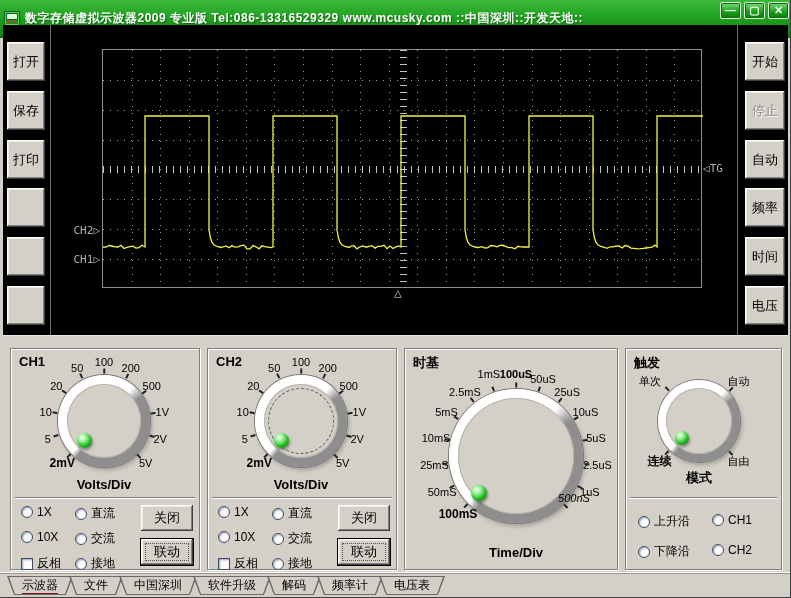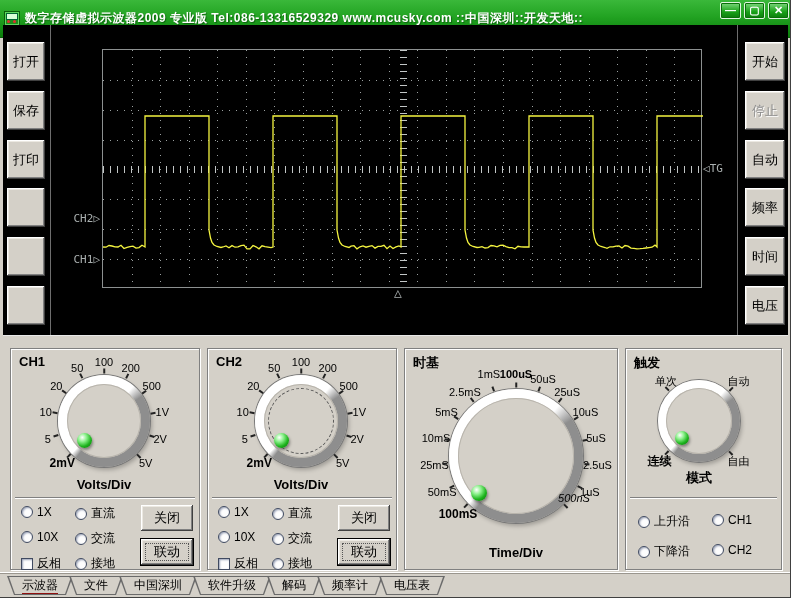--- a/index.html
+++ b/index.html
@@ -146,21 +146,21 @@
         <div class="gline-v" style="left: 514.286px;"></div>
         <div class="gline-v" style="left: 542.857px;"></div>
         <div class="gline-v" style="left: 571.429px;"></div>
         <div class="tickrow" style="top: 116px;"></div>
         <div class="tickcol" style="left: 297px;"></div>
         <svg width="600" height="239" class="wave-svg">
           <polyline fill="none" stroke="#f5f540" stroke-width="1.3" points="0.0,197.0 3.0,197.2 6.0,195.5 9.0,196.0 12.0,196.8 15.0,197.0 18.0,195.3 21.0,198.5 24.0,197.4 27.0,196.6 30.0,196.1 33.0,198.1 36.0,197.6 39.0,195.3 42.0,197.0 42.0,66.0 106.0,66.0 106.0,180.0 107.5,188.0 109.0,192.5 111.0,195.0 114.0,196.5 118.0,197.5 120.0,197.0 123.0,195.9 126.0,197.7 129.0,195.6 132.0,197.2 135.0,196.9 138.0,195.7 141.0,195.2 144.0,198.8 147.0,198.9 150.0,195.5 153.0,196.8 156.0,198.8 159.0,195.8 162.0,196.7 165.0,197.2 168.0,197.7 170.0,197.0 170.0,66.0 234.0,66.0 234.0,180.0 235.5,188.0 237.0,192.5 239.0,195.0 242.0,196.5 246.0,197.5 248.0,196.1 251.0,195.7 254.0,198.9 257.0,196.8 260.0,195.9 263.0,197.2 266.0,196.3 269.0,195.6 272.0,198.1 275.0,196.4 278.0,196.4 281.0,195.3 284.0,198.7 287.0,196.0 290.0,198.5 293.0,196.9 296.0,195.9 298.0,197.0 298.0,66.0 362.0,66.0 362.0,180.0 363.5,188.0 365.0,192.5 367.0,195.0 370.0,196.5 374.0,197.5 376.0,197.4 379.0,196.6 382.0,198.0 385.0,197.6 388.0,195.5 391.0,195.9 394.0,196.8 397.0,195.4 400.0,195.2 403.0,196.6 406.0,197.7 409.0,197.6 412.0,198.8 415.0,196.3 418.0,196.8 421.0,197.0 424.0,196.8 426.0,197.0 426.0,66.0 490.0,66.0 490.0,180.0 491.5,188.0 493.0,192.5 495.0,195.0 498.0,196.5 502.0,197.5 504.0,198.4 507.0,196.8 510.0,196.8 513.0,196.1 516.0,195.9 519.0,198.0 522.0,195.5 525.0,196.1 528.0,198.1 531.0,198.4 534.0,198.9 537.0,198.7 540.0,198.4 543.0,198.0 546.0,197.6 549.0,197.2 552.0,195.1 554.0,197.0 554.0,66.0 600.0,66.0"></polyline>
         </svg>
       </div>
 
-    <div class="marker" style="left:60px;top:188px;width:37px;text-align:right;"><span>CH2</span>▷</div>
+    <div class="marker" style="left:60px;top:200px;width:37px;text-align:right;"><span>CH2</span>▷</div>
     <div class="marker" style="left:60px;top:229px;width:37px;text-align:right;"><span>CH1</span>▷</div>
     <div class="marker" style="left:700px;top:138px;">◁<span>TG</span></div>
     <div class="marker" style="left:391px;top:262px;font-size:13px;">△</div>
   </div>
 
   <div class="panel" style="left:10px;top:348px;width:190px;height:222px;" id="panel-ch1">
       <div class="panel-title">CH1</div>
       <div class="knob-ring" style="left: 47px; top: 26px; height: 92px; width: 92px; background: conic-gradient(from 225deg, rgb(255, 255, 255) 0deg, rgb(255, 255, 255) 175deg, rgb(142, 142, 142) 192deg, rgb(142, 142, 142) 352deg, rgb(255, 255, 255) 360deg);"></div>
       <div class="knob-face" style="left: 56px; top: 35px; height: 74px; width: 74px;"></div>
       <div class="knob-label sel" style="left: 51.2807px; top: 113.719px;">2mV</div>
@@ -308,21 +308,21 @@
       <div class="knob-tick" style="left: 161.205px; top: 157.205px; transform: translate(-50%, -50%) rotate(135deg);"></div>
       <div class="knob-ball" style="height: 16px; width: 16px; left: 66.2304px; top: 135.77px;"></div>
       <div class="unit-label" style="left: 111px; top: 203px;">Time/Div</div>
     </div>
   <div class="panel" style="left:625px;top:348px;width:157px;height:222px;" id="panel-trig">
       <div class="panel-title">触发</div>
       <div class="knob-ring" style="left: 32px; top: 31px; height: 82px; width: 82px; background: conic-gradient(from 225deg, rgb(255, 255, 255) 0deg, rgb(255, 255, 255) 175deg, rgb(142, 142, 142) 192deg, rgb(142, 142, 142) 352deg, rgb(255, 255, 255) 360deg);"></div>
       <div class="knob-face" style="left: 40px; top: 39px; height: 66px; width: 66px;"></div>
       <div class="knob-label sel" style="left: 33.402px; top: 111.598px;">连续</div>
       <div class="knob-tick" style="left: 41.1802px; top: 103.82px; transform: translate(-50%, -50%) rotate(-135deg);"></div>
-      <div class="knob-label" style="left: 40px; top: 32.402px;">单次</div>
+      <div class="knob-label" style="left: 24px; top: 32.402px;">单次</div>
       <div class="knob-tick" style="left: 41.1802px; top: 40.1802px; transform: translate(-50%, -50%) rotate(-45deg);"></div>
       <div class="knob-label" style="left: 112.598px; top: 32.402px;">自动</div>
       <div class="knob-tick" style="left: 104.82px; top: 40.1802px; transform: translate(-50%, -50%) rotate(45deg);"></div>
       <div class="knob-label" style="left: 112.598px; top: 111.598px;">自由</div>
       <div class="knob-tick" style="left: 104.82px; top: 103.82px; transform: translate(-50%, -50%) rotate(135deg);"></div>
       <div class="knob-ball" style="height: 14px; width: 14px; left: 49.0294px; top: 81.9706px;"></div>
       <div class="unit-label" style="left: 73px; top: 129px;">模式</div>
       <div class="sep" style="top: 148px;"></div>
       <div class="optrow" style="left: 12px; top: 164px;">
         <span class="radio"></span>

